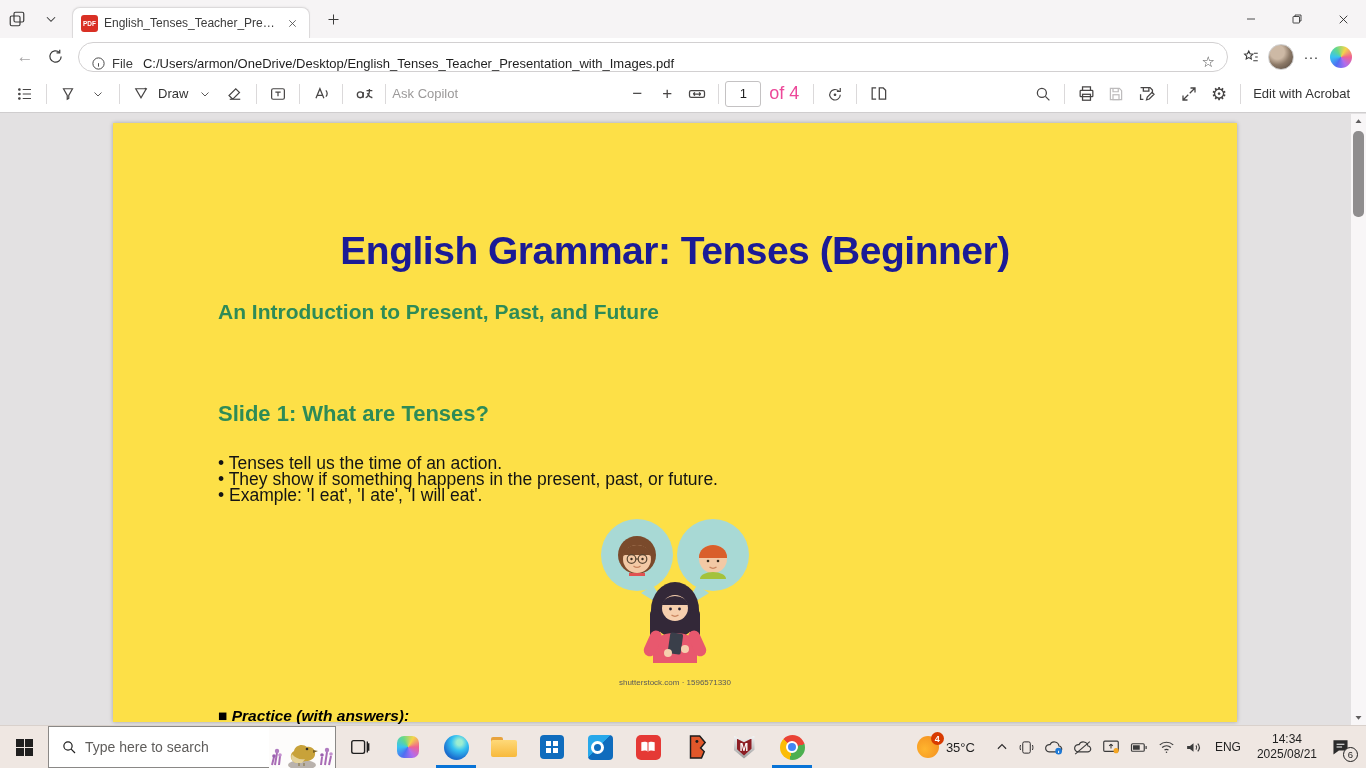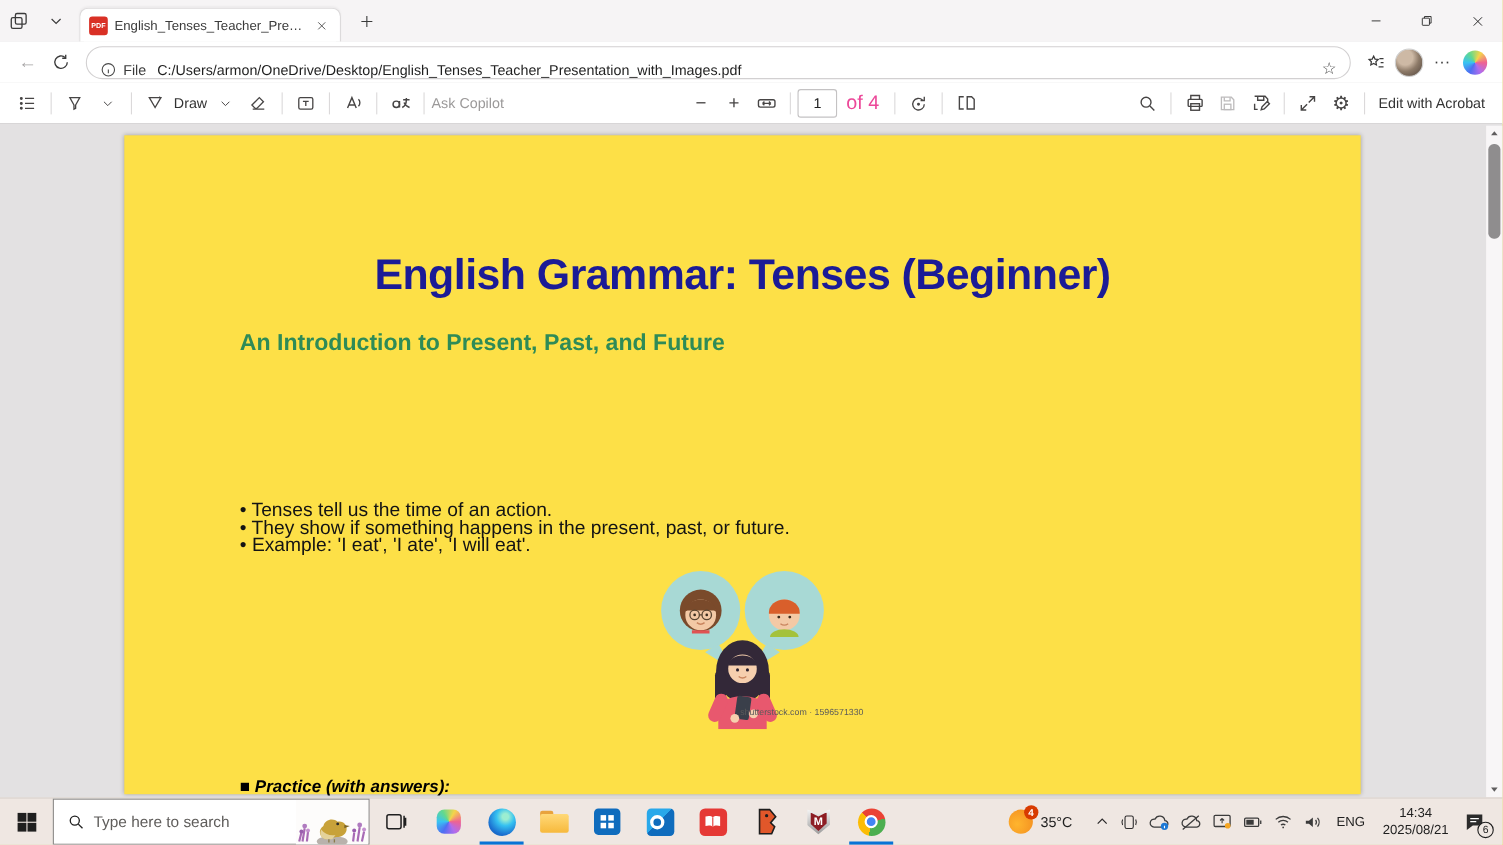--- a/index.html
+++ b/index.html
@@ -44,21 +44,21 @@
 
   
   .viewer { position:absolute; top:114px; left:0; width:1366px; height:611px; background:#e3e1e2; overflow:hidden; }
   .pdf-page { position:absolute; left:113px; top:9px; width:1124px; height:599px; background:#fde047; box-shadow:0 0 4px rgba(0,0,0,.28); }
 
   .doc-title { position:absolute; top:106px; left:0; width:100%; text-align:center; font-size:39px; font-weight:bold; color:#1b1b96; letter-spacing:-.5px; }
   .doc-subtitle { position:absolute; top:177px; left:105px; font-size:21px; font-weight:bold; color:#2e8b57;text-align:right; }
   .slide-heading { position:absolute; top:278px; left:105px; font-size:22px; font-weight:bold; color:#2e8b57; }
   .bullets { position:absolute; top:332px; left:105px; font-size:17.5px; line-height:16.2px; color:#141414; }
   .illus { position:absolute; top:390px; left:482px; width:160px; }
-  .illus-caption { position:absolute; top:520px; left:452px; width:220px; text-align:right; font-size:8px; color:#5a5a5a; }
+  .illus-caption { position:absolute; top:555px; left:452px; width:220px; text-align:center; font-size:8px; color:#5a5a5a; }
   .practice { position:absolute; top:584px; left:105px; font-size:15.5px; font-weight:bold; font-style:italic; color:#000; }
 
   
   .scrollbar { position:absolute; right:0; top:0; width:15px; height:611px; background:#f8f6f7; display:flex; flex-direction:column; align-items:center; }
   .sb-arrow { height:15px; width:15px; display:flex; align-items:center; justify-content:center; color:#5f5d5e; flex:0 0 auto; }
   .sb-arrow.down { margin-top:auto; }
   .sb-thumb { position:absolute; top:17px; left:2px; width:11px; height:86px; background:#8f8d8e; border-radius:5px; }
 
   
   .taskbar { position:absolute; bottom:0; left:0; width:100%; height:43px; background:#efe7e2; border-top:1px solid #d9d1cc; display:flex; align-items:stretch;justify-content:center; }
@@ -312,20 +312,21 @@
   </div>
   <div class="ticon" style="font-size:18px;">⚙</div>
   <div class="tsep"></div>
   <span class="acrobat-label">Edit with Acrobat</span>
 </div>
 
 <div class="viewer">
   <div class="pdf-page">
     <div class="doc-title">English Grammar: Tenses (Beginner)</div>
     <div class="doc-subtitle">An Introduction to Present, Past, and Future</div>
+    <div class="slide-heading">Slide 1: What are Tenses?</div>
     <div class="bullets">
       <div>• Tenses tell us the time of an action.</div>
       <div>• They show if something happens in the present, past, or future.</div>
       <div>• Example: 'I eat', 'I ate', 'I will eat'.</div>
     </div>
 
     <div class="illus">
       <svg width="160" height="150" viewBox="0 0 160 150">
 
         <circle cx="42" cy="42" r="36" fill="#a8d9d5"></circle>

